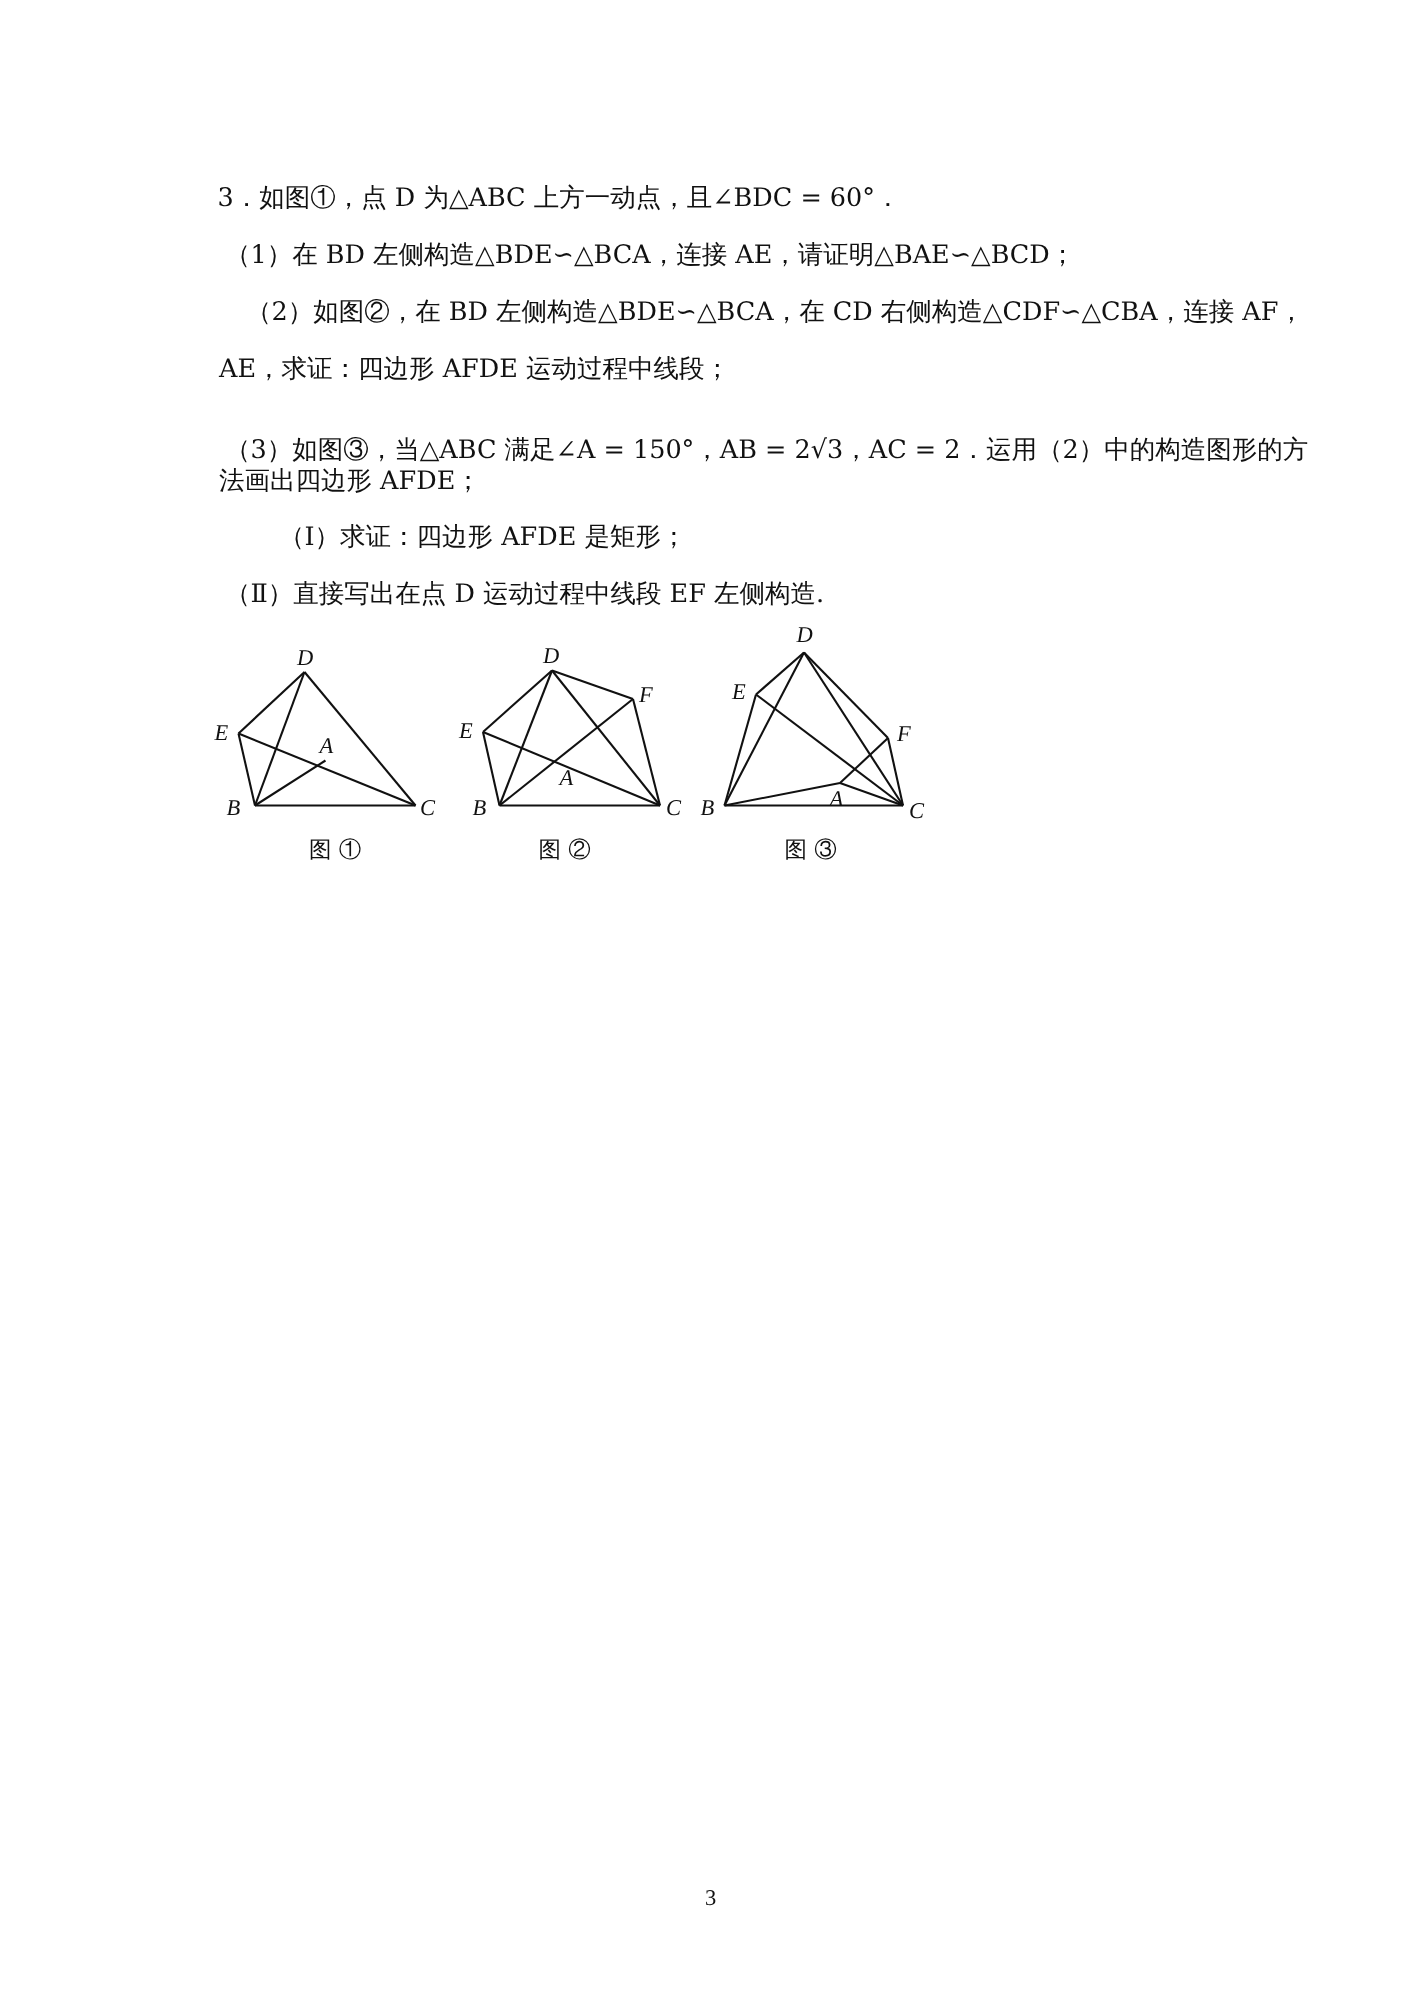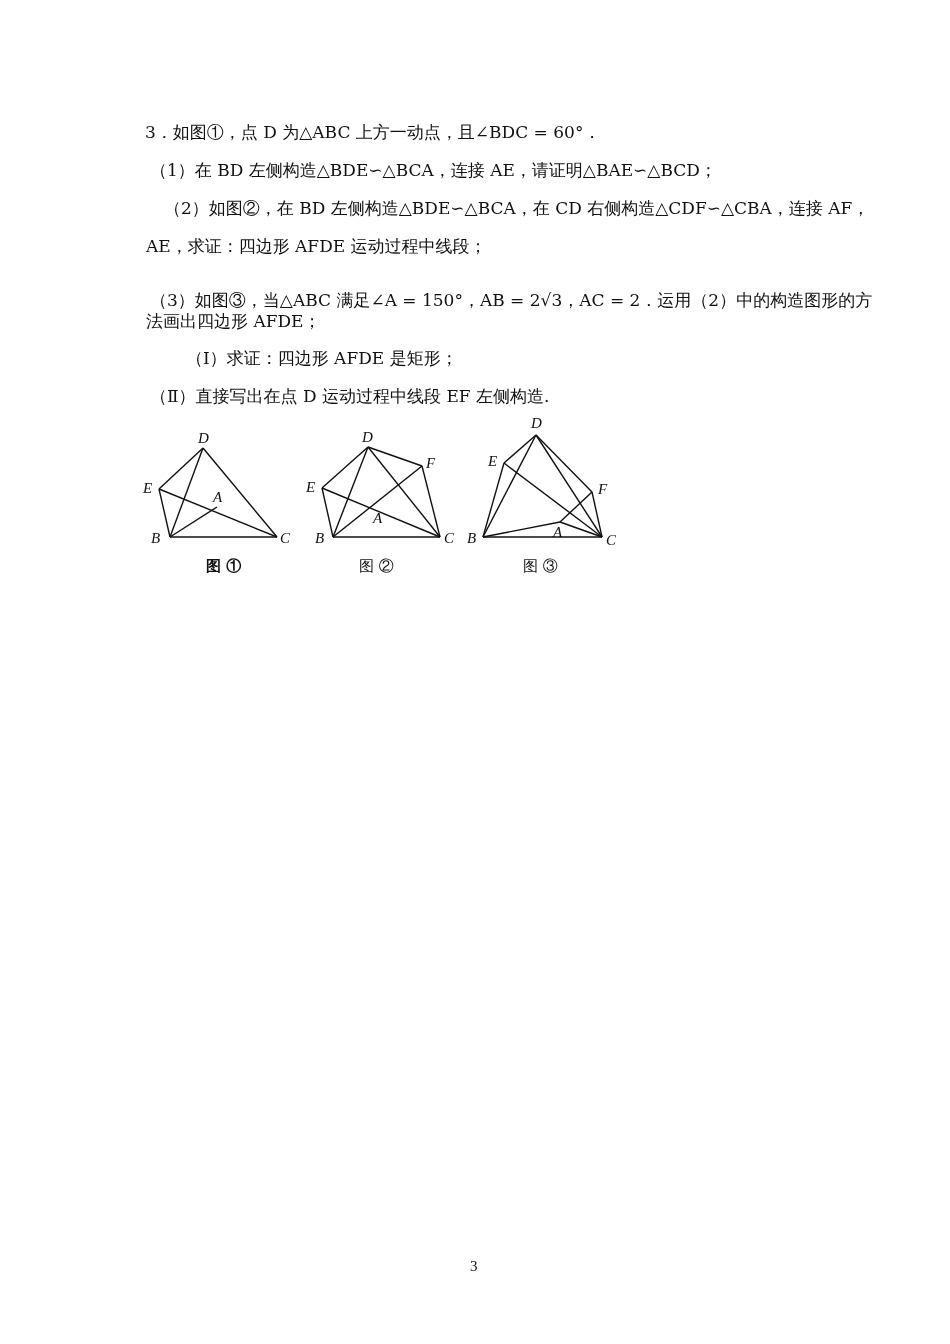--- a/index.html
+++ b/index.html
@@ -70,17 +70,17 @@
       <line x1="592" y1="492" x2="602" y2="537" stroke="#111" stroke-width="1.4"></line>
       <text x="531" y="428" font-family="&quot;Liberation Serif&quot;, serif" font-style="italic" font-size="15" fill="#111">D</text>
       <text x="488" y="466" font-family="&quot;Liberation Serif&quot;, serif" font-style="italic" font-size="15" fill="#111">E</text>
       <text x="598" y="494" font-family="&quot;Liberation Serif&quot;, serif" font-style="italic" font-size="15" fill="#111">F</text>
       <text x="553" y="537" font-family="&quot;Liberation Serif&quot;, serif" font-style="italic" font-size="15" fill="#111">A</text>
       <text x="467" y="543" font-family="&quot;Liberation Serif&quot;, serif" font-style="italic" font-size="15" fill="#111">B</text>
       <text x="606" y="545" font-family="&quot;Liberation Serif&quot;, serif" font-style="italic" font-size="15" fill="#111">C</text>
     </g>
   </svg>
 
-<div class="cap" style="left:206px;top:557px;font-weight:bold;">图 ①</div>
+<div class="cap" style="left:206px;top:557px;">图 ①</div>
 <div class="cap" style="left:359px;top:557px;">图 ②</div>
 <div class="cap" style="left:523px;top:557px;text-align:right;">图 ③</div>
 
 <div class="pageno">3</div>
 
 </body></html>

